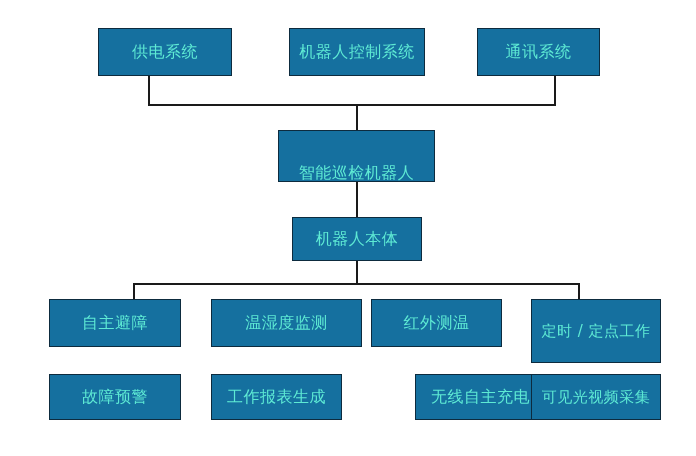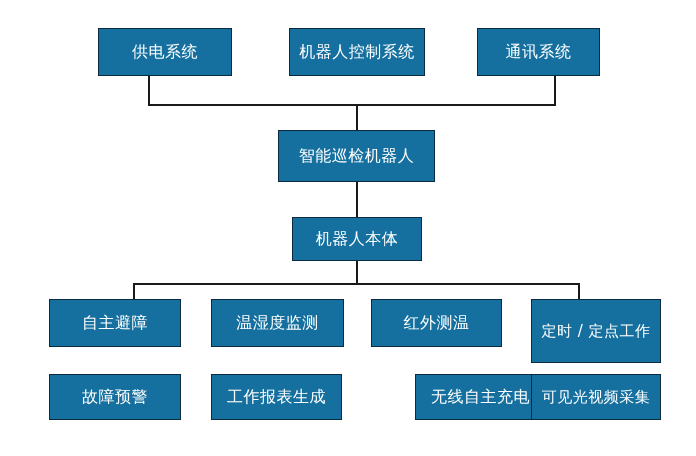--- a/index.html
+++ b/index.html
@@ -15,21 +15,21 @@
     width: 696px;
     height: 456px;
     background: #ffffff;
     overflow: hidden;
   }
   .node {
     position: absolute;
     box-sizing: border-box;
     background: #15709f;
     border: 1px solid #0d2b3e;
-    color: #ffffff;
+    color: #5eead4;
     display: flex;
     align-items: center;
     justify-content: center;
     font-size: 16px;
     line-height: 1;
     letter-spacing: 0.5px;
     white-space: nowrap;
     font-weight: 400;
     text-align: center;
   }
@@ -61,40 +61,40 @@
   </div>
 
   <div class="conn v" style="left:148px; top:76px; height:30px;"></div>
 
   <div class="conn v" style="left:554px; top:76px; height:30px;"></div>
 
   <div class="conn h" style="left:148px; top:104px; width:408px;"></div>
 
   <div class="conn v" style="left:356px; top:104px; height:28px;"></div>
 
-  <div class="node" style="left:278px; top:130px; width:157px; height:52px;">
+  <div class="node" style="left:278px; top:130px; width:157px; height:52px;align-items:flex-end;">
     <span>智能巡检机器人</span>
   </div>
 
   <div class="conn v" style="left:356px; top:182px; height:36px;"></div>
 
   <div class="node" style="left:292px; top:217px; width:130px; height:44px;">
     <span>机器人本体</span>
   </div>
 
   <div class="conn v" style="left:356px; top:261px; height:24px;"></div>
   <div class="conn h" style="left:133px; top:283px; width:447px;"></div>
   <div class="conn v" style="left:133px; top:283px; height:17px;"></div>
   <div class="conn v" style="left:578px; top:283px; height:17px;"></div>
 
   <div class="node" style="left:49px; top:299px; width:132px; height:48px;">
     <span>自主避障</span>
   </div>
 
-  <div class="node" style="left:211px; top:299px; width:133px; height:48px;">
+  <div class="node" style="left:211px; top:299px; width:151px; height:48px;">
     <span>温湿度监测</span>
   </div>
 
   <div class="node" style="left:371px; top:299px; width:131px; height:48px;">
     <span>红外测温</span>
   </div>
 
   <div class="node small" style="left:531px; top:299px; width:130px; height:64px;">
     <span>定时 / 定点工作</span>
   </div>

